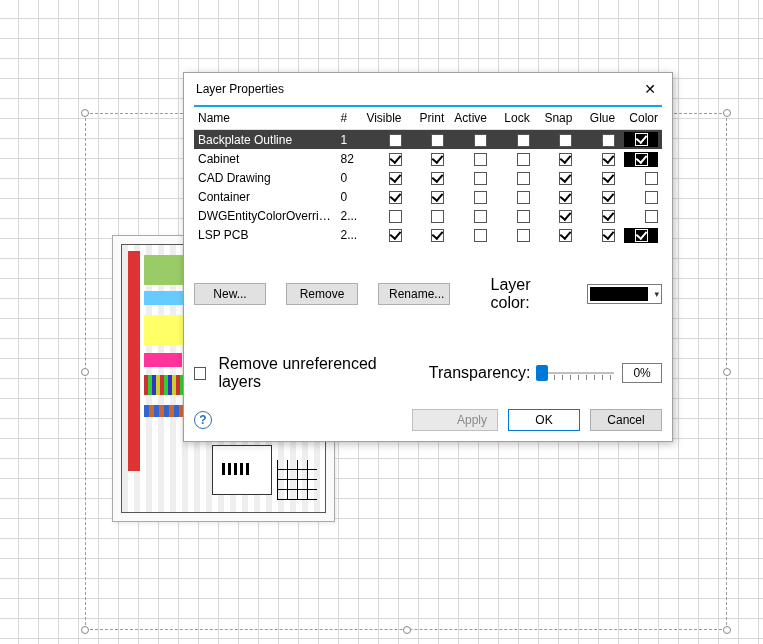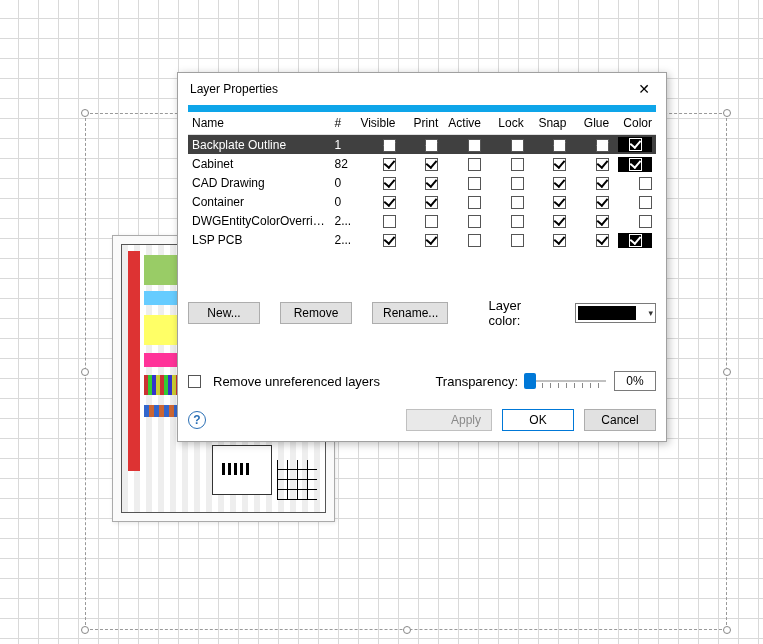--- a/index.html
+++ b/index.html
@@ -50,21 +50,21 @@
     inset: 8px;
     border: 1px solid #555;
     background:
       repeating-linear-gradient(90deg, #eee 0 6px, #fff 6px 12px),
       repeating-linear-gradient(0deg, rgba(0,0,0,0.05) 0 4px, transparent 4px 10px);
   }
   .cad-blob { position:absolute; }
   
   .dialog {
     position: absolute;
-    left: 177px; top: 72px;
+    left: 183px; top: 72px;
     width: 490px; height: 370px;
     background: #fff;
     border: 1px solid #a0a0a0;
     box-shadow: 2px 2px 8px rgba(0,0,0,0.25);
     display: flex;
     flex-direction: column;
   }
   .titlebar {
     display: flex;
     justify-content: space-between;
@@ -74,21 +74,21 @@
   }
   .close-x {
     font-size: 14px;
     font-family: Arial, sans-serif;
     cursor: pointer;
     padding: 2px 6px;
   }
   .table-wrap {
     flex: 1;
     margin: 0 10px;
-    border-top: 7px solid #0ea5e9;
+    border-top: 2px solid #0ea5e9;
     overflow: hidden;
   }
   table {
     width: 100%;
     border-collapse: collapse;
     font-size: 12px;
   }
   th {
     text-align: left;
     font-weight: normal;
@@ -145,21 +145,21 @@
     min-width: 72px;
     height: 22px;
     border: 1px solid #adadad;
     background: #e1e1e1;
     font-size: 12px;
     cursor: pointer;
     padding: 0 10px;
   }
   .btn.disabled { color:#8a8a8a; background:#e9e9e9; border-color:#c0c0c0; cursor:default;padding-left:44px;}
   .btn.primary { border-color:#0078d7; background:#fff;}
-  .label { font-size:13px; }
+  .label { font-size:16px; }
   .color-combo {
     width: 82px; height: 20px;
     border: 1px solid #7a7a7a;
     display: inline-flex; align-items: center;
     padding: 0 2px;
     background: #fff;
   }
   .color-combo .sw { width: 58px; height: 14px; background:#000; }
   .color-combo .arr { margin-left:auto; font-size:9px; color:#333; }
   .row2 {

